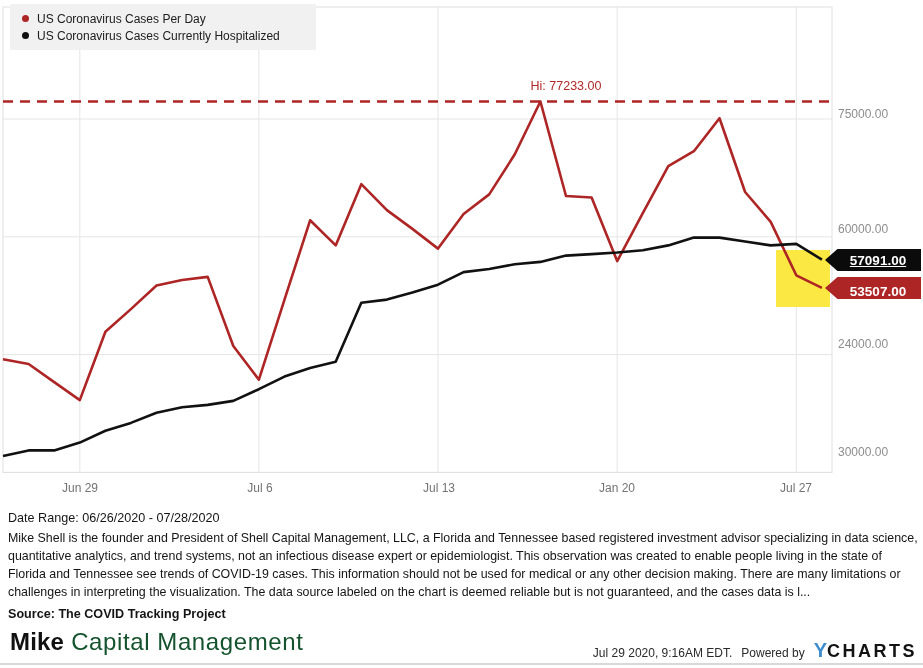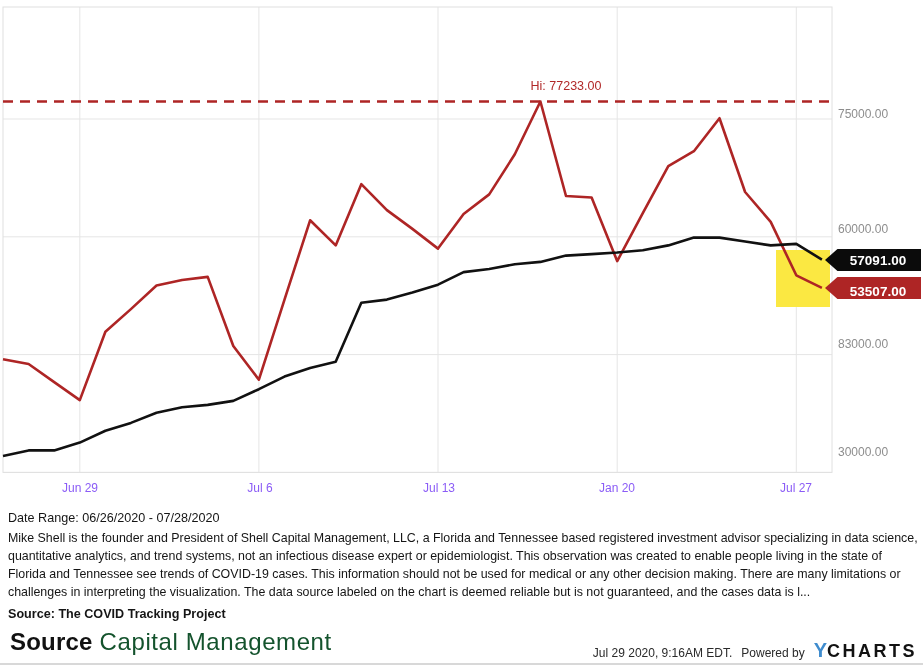--- a/index.html
+++ b/index.html
@@ -4,37 +4,37 @@
 <style>
   html,body{margin:0;padding:0;background:#fff;}
   body{width:923px;height:668px;position:relative;overflow:hidden;
        font-family:"Liberation Sans",sans-serif;color:#111;}
 
   
   #chart-area{position:absolute;left:0;top:0;width:923px;height:505px;}
   #plot{position:absolute;left:0;top:0;}
 
   .ytick{position:absolute;left:838px;width:80px;font-size:12px;color:#8d8d8d;}
-  .xtick{position:absolute;top:481px;width:70px;text-align:center;font-size:12px;color:#8b5cf6;}
+  .xtick{position:absolute;top:481px;width:70px;text-align:center;font-size:12px;color:#737373;}
 
   #legend-box{position:absolute;left:10px;top:4px;width:306px;height:46px;
               background:#f1f1f1;display:flex;flex-direction:column;
               justify-content:center;padding:0 0 0 12px;box-sizing:border-box;row-gap:3px;}
   .legend-row{display:flex;align-items:center;gap:8px;}
   .legend-dot{width:7px;height:7px;border-radius:50%;flex:0 0 auto;}
   .legend-label{font-size:12px;font-weight:500;color:#202020;white-space:nowrap;}
 
   #hi-label{position:absolute;left:514px;top:79px;width:104px;text-align:center;
             font-size:12.5px;font-weight:500;color:#b12828;}
 
   .badge{position:absolute;left:825px;width:96px;height:22px;color:#fff;
          font-size:13.5px;font-weight:bold;display:flex;align-items:center;
          justify-content:center;padding-left:10px;box-sizing:border-box;
          clip-path:polygon(13% 0,100% 0,100% 100%,13% 100%,0 50%);}
-  #badge-hospitalized{background:#0b0b0b;}
+  #badge-hospitalized{background:#0b0b0b;text-decoration:underline;}
   #badge-cases{background:#b22727;align-items:flex-end;}
 
   
   #date-range{position:absolute;left:8px;top:511px;font-size:12.6px;color:#151515;}
   #disclaimer{position:absolute;left:8px;top:529px;width:912px;font-size:12.4px;
               line-height:18px;color:#151515;}
   #source-line{position:absolute;left:8px;top:607px;font-size:12.6px;color:#151515;font-weight:bold;}
 
   
   #footer-logo{position:absolute;left:10px;top:628px;display:flex;align-items:baseline;gap:7px;}
@@ -64,46 +64,56 @@
       <line x1="796.3" y1="7" x2="796.3" y2="472.4" stroke="#e5e5e5" stroke-width="1"></line>
       <rect x="3" y="7" width="829" height="465.4" fill="none" stroke="#e0e0e0" stroke-width="1"></rect>
       <rect x="776" y="250" width="54" height="57" fill="#fbe842"></rect>
       <line x1="3" y1="101.5" x2="832" y2="101.5" stroke="#ae2525" stroke-width="2.4" stroke-dasharray="10 7"></line>
       <polyline points="3.0,359.3 28.6,364.0 54.2,382.1 79.8,400.1 105.4,331.8 130.9,309.1 156.5,285.5 182.1,280.0 207.7,276.9 233.3,346.0 258.9,379.7 284.5,299.6 310.1,220.3 335.7,245.4 361.3,184.2 386.9,210.1 412.4,228.9 438.0,248.6 463.6,214.0 489.2,194.4 514.8,154.3 540.4,101.5 566.0,196.0 591.6,197.5 617.2,261.1 642.8,213.2 668.3,166.1 693.9,151.2 719.5,118.2 745.1,192.0 770.7,221.9 796.3,275.3 821.9,287.8" fill="none" stroke="#ae2525" stroke-width="2.6" stroke-linejoin="round"></polyline>
       <polyline points="3.0,455.9 28.6,450.4 54.2,450.4 79.8,442.6 105.4,430.8 130.9,422.9 156.5,412.7 182.1,407.2 207.7,404.9 233.3,400.9 258.9,389.2 284.5,376.6 310.1,368.0 335.7,361.7 361.3,302.8 386.9,299.6 412.4,292.6 438.0,284.7 463.6,272.1 489.2,269.0 514.8,264.3 540.4,261.9 566.0,255.6 591.6,254.1 617.2,252.5 642.8,250.2 668.3,245.4 693.9,237.6 719.5,237.6 745.1,241.5 770.7,245.4 796.3,243.9 821.9,259.6" fill="none" stroke="#111111" stroke-width="2.6" stroke-linejoin="round"></polyline>
     </svg>
 
   <div class="ytick" style="top:107px">75000.00</div>
   <div class="ytick" style="top:222px">60000.00</div>
-  <div class="ytick" style="top:337px">83000.00</div>
+  <div class="ytick" style="top:337px">24000.00</div>
   <div class="ytick" style="top:445px">30000.00</div>
 
   <div class="xtick" style="left:45px">Jun 29</div>
   <div class="xtick" style="left:225px">Jul 6</div>
   <div class="xtick" style="left:404px">Jul 13</div>
   <div class="xtick" style="left:582px">Jan 20</div>
   <div class="xtick" style="left:761px">Jul 27</div>
 
+  <div id="legend-box">
+    <div class="legend-row">
+      <span class="legend-dot" style="background: rgb(174, 37, 37);"></span>
+      <span class="legend-label">US Coronavirus Cases Per Day</span>
+    </div>
+    <div class="legend-row">
+      <span class="legend-dot" style="background: rgb(17, 17, 17);"></span>
+      <span class="legend-label">US Coronavirus Cases Currently Hospitalized</span>
+    </div>
+  </div>
 
   <div id="hi-label">Hi: 77233.00</div>
 
   <div class="badge" id="badge-hospitalized" style="top: 249px;">
     <span>57091.00</span>
   </div>
   <div class="badge" id="badge-cases" style="top: 277px; background: rgb(174, 37, 37);">
     <span>53507.00</span>
   </div>
 </div>
 
 <div id="date-range">Date Range: 06/26/2020 - 07/28/2020</div>
 <div id="disclaimer">Mike Shell is the founder and President of Shell Capital Management, LLC, a Florida and Tennessee based registered investment advisor specializing in data science, quantitative analytics, and trend systems, not an infectious disease expert or epidemiologist. This observation was created to enable people living in the state of Florida and Tennessee see trends of COVID-19 cases. This information should not be used for medical or any other decision making. There are many limitations or challenges in interpreting the visualization. The data source labeled on the chart is deemed reliable but is not guaranteed, and the cases data is l...</div>
 <div id="source-line">Source: The COVID Tracking Project</div>
 
 <div id="footer-logo">
-  <span id="logo-bold">Source</span>
+  <span id="logo-bold">Mike</span>
   <span id="logo-rest">Capital Management</span>
 </div>
 <div id="footer-right">
   <span id="timestamp">Jul 29 2020, 9:16AM EDT.</span>
   <span id="powered-by">Powered by</span>
   <span id="ycharts-logo">
     <span id="ycharts-y">Y</span>
     <span id="ycharts-rest">CHARTS</span>
   </span>
 </div>

